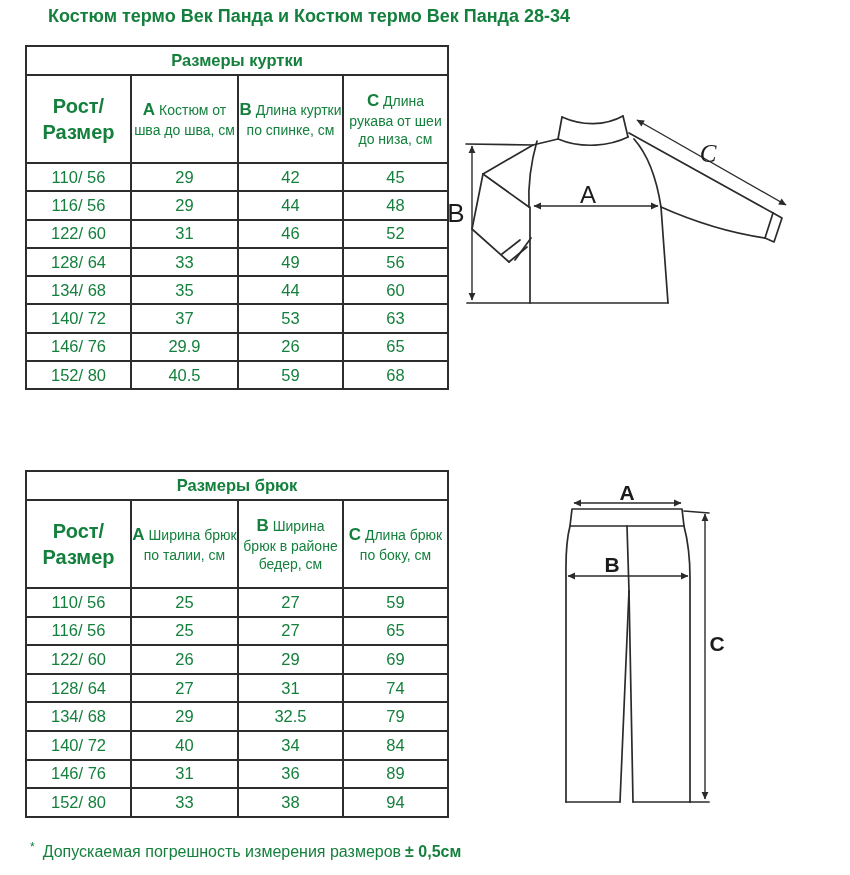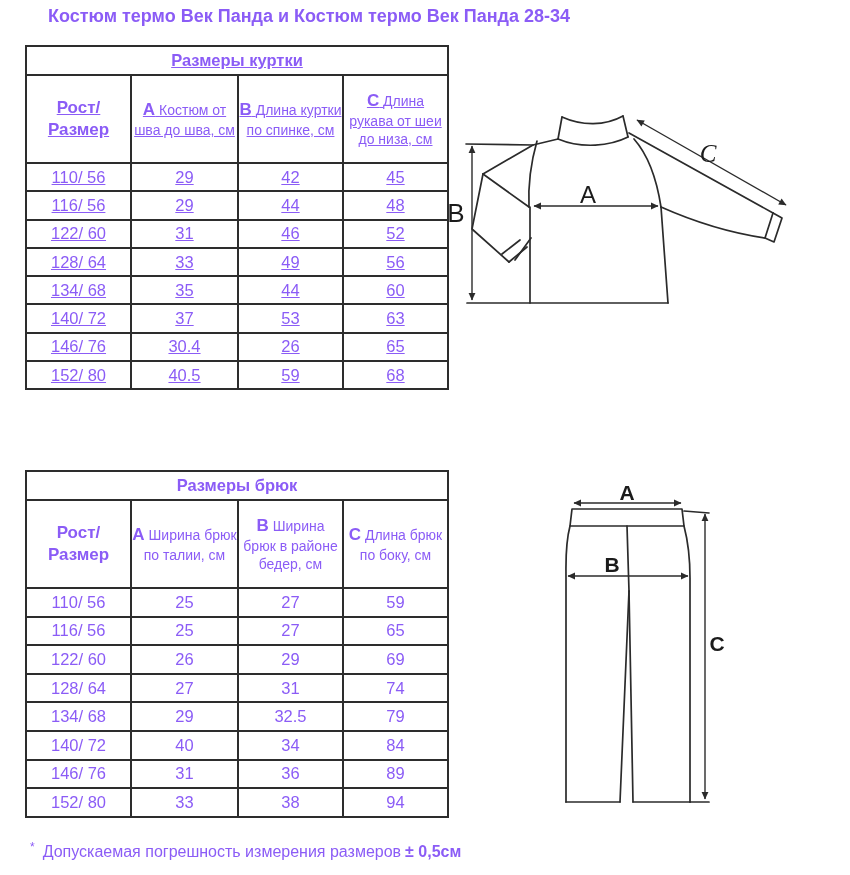--- a/index.html
+++ b/index.html
@@ -1,37 +1,37 @@
 <!DOCTYPE html>
 <html><head>
 <meta charset="utf-8">
 <style>
   html,body { margin:0; padding:0; background:#ffffff; }
   .page {
     position:relative; width:850px; height:875px; background:#ffffff;
-    font-family:"Liberation Sans", sans-serif; color:#8b5cf6; overflow:hidden;
+    font-family:"Liberation Sans", sans-serif; color:#15803d; overflow:hidden;
   }
   .title {
     position:absolute; left:48px; top:6px;
     font-size:18px; font-weight:bold; white-space:nowrap;
   }
   table.size {
     position:absolute; left:25px; border-collapse:collapse; table-layout:fixed;
     background:#fff;
   }
-  #jacket-table { top:45px;text-decoration:underline; }
+  #jacket-table { top:45px; }
   #pants-table  { top:470px; }
   table.size td {
     border:2px solid #2d2d2d; text-align:center; vertical-align:middle;
     padding:0; overflow:hidden;
   }
   td.tbl-title { height:27px; font-weight:bold; font-size:16.5px; }
   td.colhead   { height:86px; font-size:14px; line-height:1.3; padding:2px 3px; }
   td.colhead .dim-letter { font-weight:bold; font-size:17px; }
-  td.rowhead-col { font-weight:bold; font-size:17px; }
+  td.rowhead-col { font-weight:bold; font-size:20px; }
   tr.data-row td { height:26.3px; font-size:16.5px; }
   #pants-table tr.data-row td { height:26.6px; }
 
   .diagram { position:absolute; }
   #jacket-svg { left:430px; top:100px; }
   #pants-svg  { left:540px; top:478px; }
   .ln  { fill:none; stroke:#2b2b2b; stroke-width:1.7; stroke-linejoin:round; stroke-linecap:round; }
   .dim { fill:none; stroke:#2b2b2b; stroke-width:1.4; }
   .lbl { fill:#1b1b1b; font-family:"Liberation Sans", sans-serif; }
   .lbl-a-j { font-size:24px; }
@@ -107,21 +107,21 @@
       <td>60</td>
     </tr>
     <tr class="data-row">
       <td>140/ 72</td>
       <td>37</td>
       <td>53</td>
       <td>63</td>
     </tr>
     <tr class="data-row">
       <td>146/ 76</td>
-      <td>30.4</td>
+      <td>29.9</td>
       <td>26</td>
       <td>65</td>
     </tr>
     <tr class="data-row">
       <td>152/ 80</td>
       <td>40.5</td>
       <td>59</td>
       <td>68</td>
     </tr>
   </tbody>

